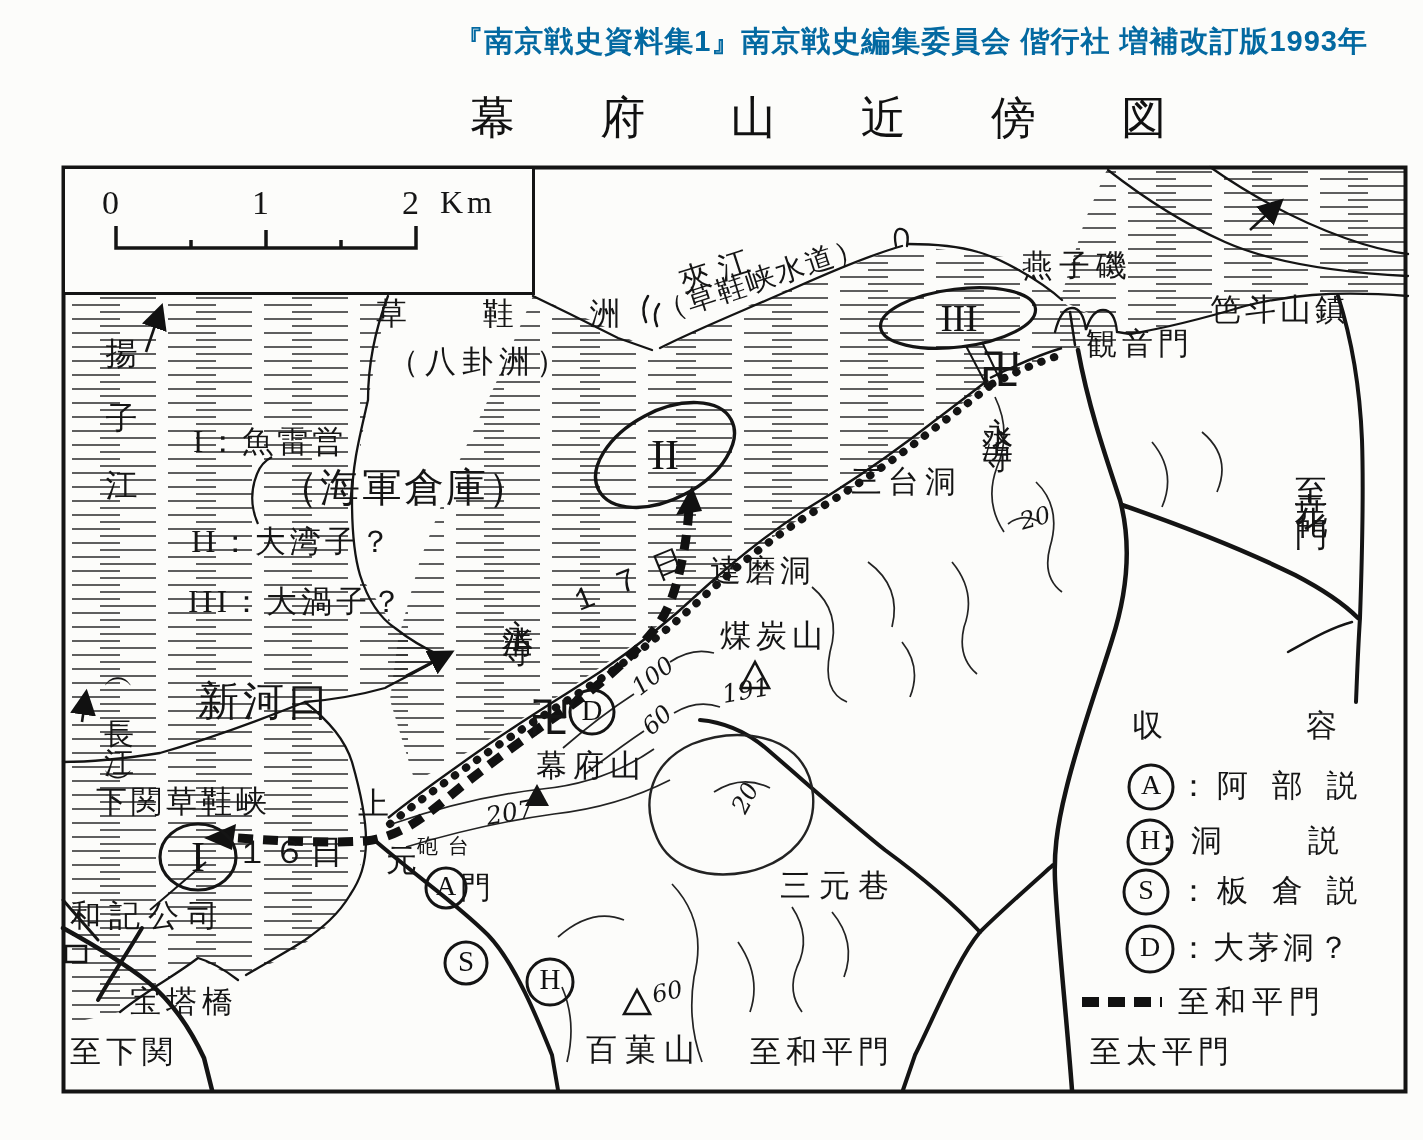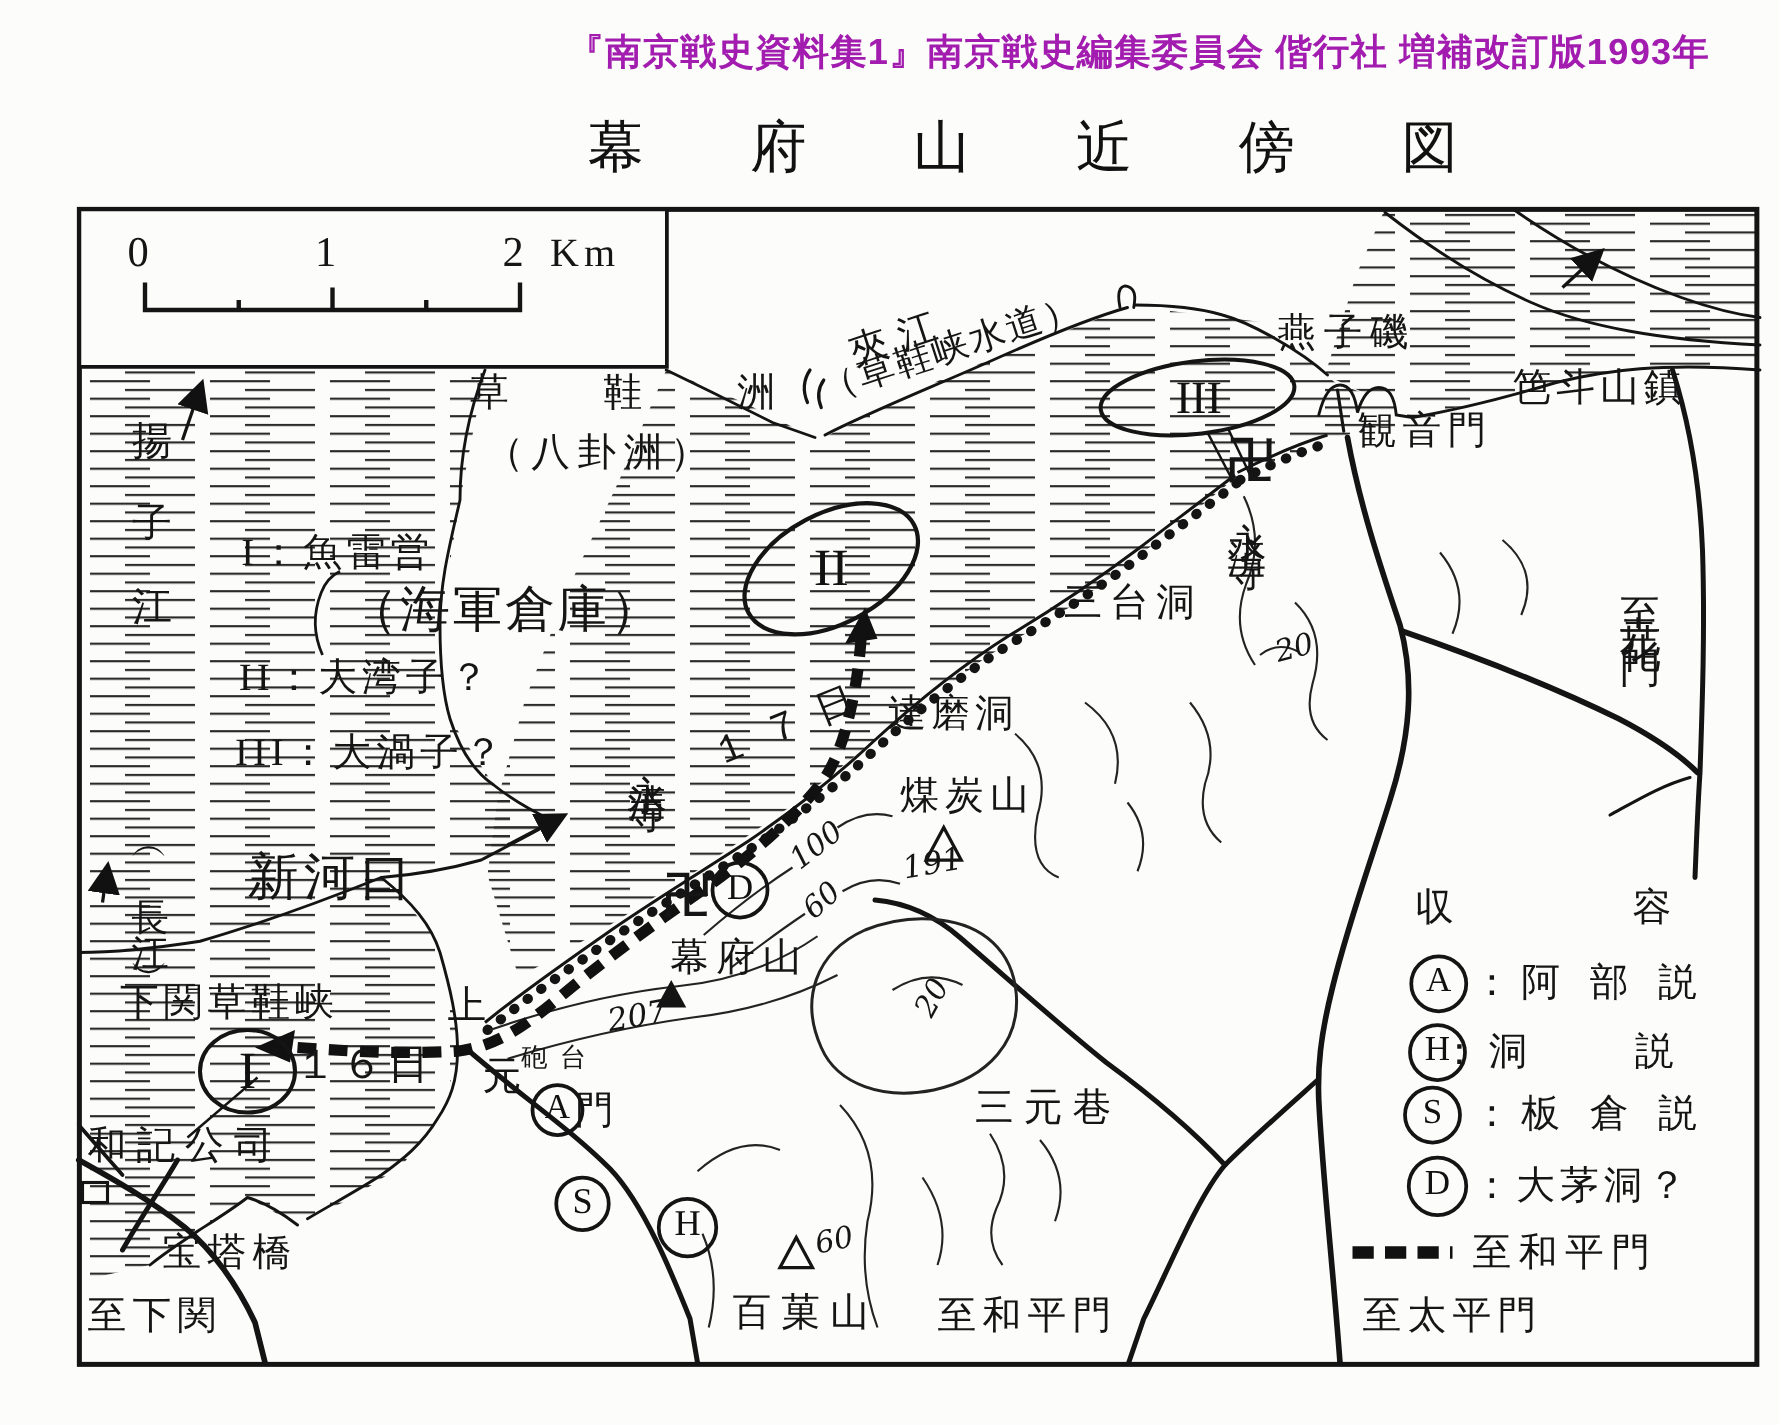--- a/index.html
+++ b/index.html
@@ -14,21 +14,21 @@
   }
   .v{writing-mode:vertical-rl;text-orientation:upright;}
   .it{font-style:italic;font-family:"DejaVu Serif",serif;}
   .cl{
     position:absolute;text-align:center;line-height:1;color:#111;
     font-family:"Liberation Serif","DejaVu Serif",serif;
   }
   .attr{
     position:absolute;right:55px;top:22px;
     font-family:"Liberation Sans","DejaVu Sans",sans-serif;
-    font-weight:700;font-size:29px;letter-spacing:1px;color:#a21caf;
+    font-weight:700;font-size:29px;letter-spacing:1px;color:#0369a1;
   }
   .maptitle{
     position:absolute;left:470px;top:88px;
     font-size:45px;letter-spacing:37px;color:#111;
   }
   svg{position:absolute;left:0;top:0;}
 </style>
 </head>
 <body>
 

